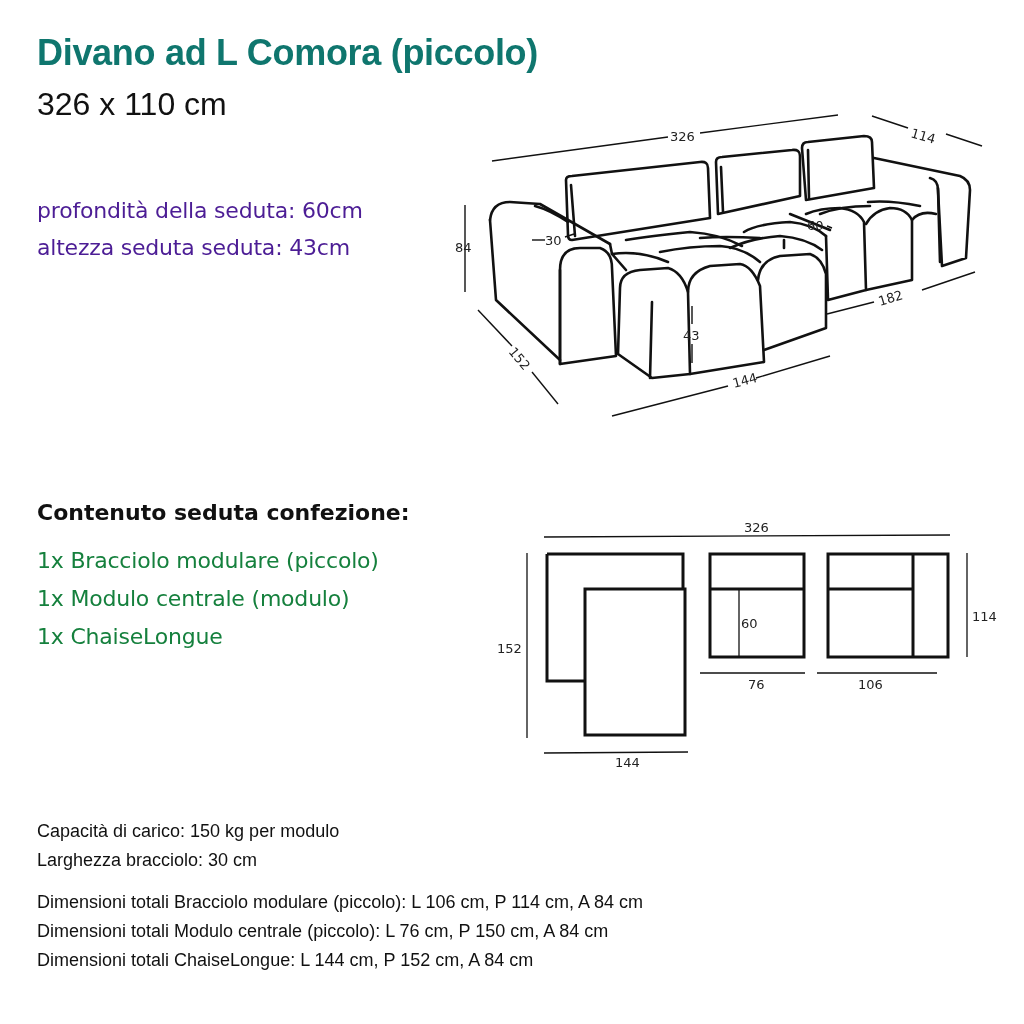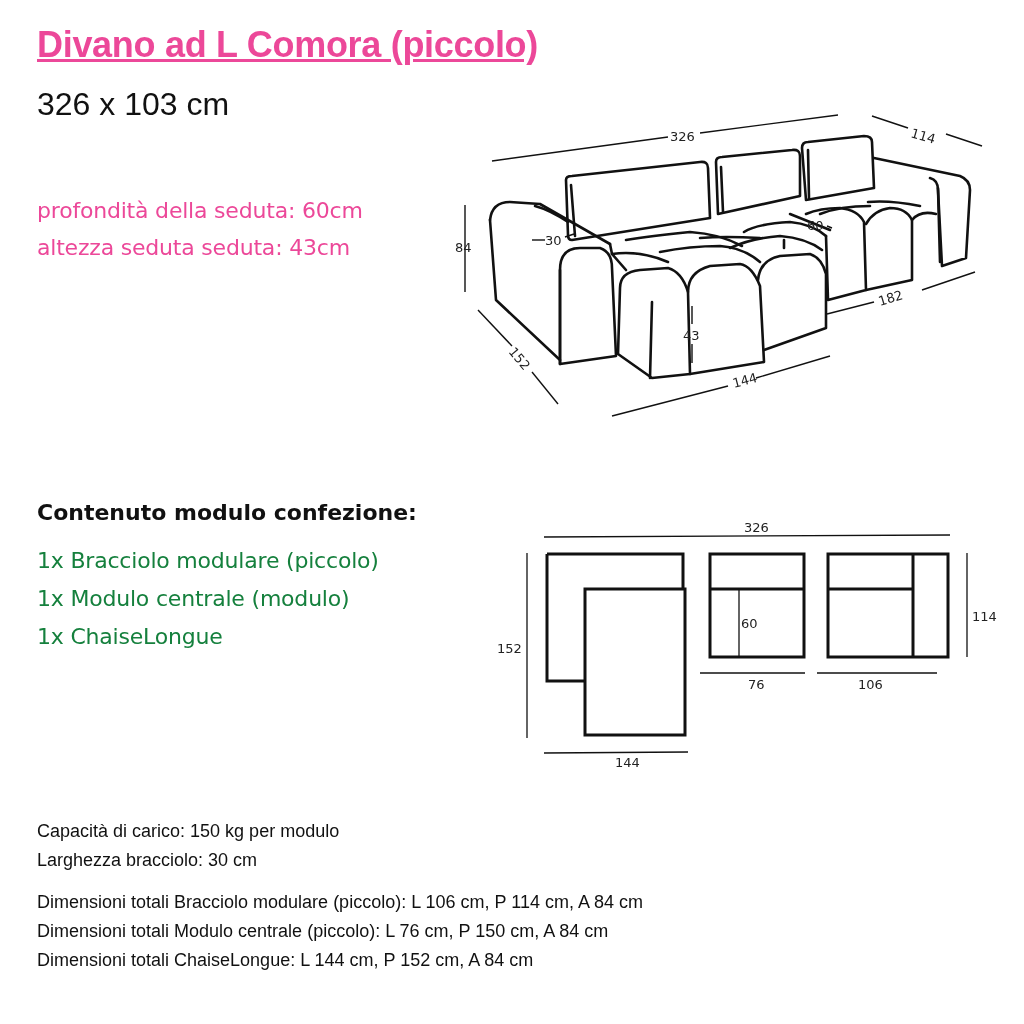--- a/index.html
+++ b/index.html
@@ -1,31 +1,31 @@
 <!DOCTYPE html>
 <html><head>
   <meta charset="utf-8">
   <style>
     html, body { margin: 0; padding: 0; background: #ffffff; }
     body { width: 1024px; height: 1024px; position: relative; overflow: hidden; color: #111111; }
     .abs { position: absolute; white-space: nowrap; }
-    .title { left: 37px; top: 24px; font-family: "Liberation Sans", sans-serif; font-weight: bold; font-size: 36px; letter-spacing: -0.3px; color: #ec4899; text-decoration: underline; }
+    .title { left: 37px; top: 32px; font-family: "Liberation Sans", sans-serif; font-weight: bold; font-size: 36px; letter-spacing: -0.3px; color: #0f766e; }
     .subtitle { left: 37px; top: 86px; font-family: "Liberation Sans", sans-serif; font-size: 32px; color: #111; }
-    .spec { left: 37px; font-family: "DejaVu Sans", sans-serif; font-size: 22px; color: #ec4899; letter-spacing: -0.2px; }
+    .spec { left: 37px; font-family: "DejaVu Sans", sans-serif; font-size: 22px; color: #4c1d95; letter-spacing: -0.2px; }
     .section-title { left: 37px; top: 500px; font-family: "DejaVu Sans", sans-serif; font-weight: bold; font-size: 22px; color: #111; }
     .pkg-item { left: 37px; font-family: "DejaVu Sans", sans-serif; font-size: 22px; color: #15803d; letter-spacing: -0.2px; }
     .note { left: 37px; font-family: "Liberation Sans", sans-serif; font-size: 18px; color: #111; }
     svg { position: absolute; left: 0; top: 0; }
     .dim-text { font-family: "DejaVu Sans", sans-serif; font-size: 13px; fill: #222; }
   </style>
 </head>
 <body>
 
 <div class="abs title">Divano ad L Comora (piccolo)</div>
-<div class="abs subtitle">326 x 103 cm</div>
+<div class="abs subtitle">326 x 110 cm</div>
 
 <div class="abs spec" style="top:198px;">profondità della seduta: 60cm</div>
 <div class="abs spec" style="top:235px;">altezza seduta seduta: 43cm</div>
 
 <svg width="1024" height="1024" viewBox="0 0 1024 1024" style="pointer-events:none;">
   <g fill="none" stroke="#111" stroke-width="2.6" stroke-linejoin="round" stroke-linecap="round">
 
     <path d="M566 180 Q566 176 572 176 L700 162 Q708 161 708 168 L710 218 L572 240 Q568 240 568 235 Z"></path>
     <path d="M571 185 L575 236"></path>
     <path d="M716 162 Q716 157 722 157 L792 150 Q800 149 800 156 L800 196 L718 214 Z"></path>
@@ -88,21 +88,21 @@
     <text x="455" y="252">84</text>
     <text x="545" y="245">30</text>
     <text x="807" y="230">60</text>
     <text x="683" y="340">43</text>
     <text x="508" y="352" transform="rotate(50 508 352)">152</text>
     <text x="734" y="388" transform="rotate(-15 734 388)">144</text>
     <text x="880" y="306" transform="rotate(-17 880 306)">182</text>
   </g>
 </svg>
 
-<div class="abs section-title">Contenuto modulo confezione:</div>
+<div class="abs section-title">Contenuto seduta confezione:</div>
 <div class="abs pkg-item" style="top:548px;">1x Bracciolo modulare (piccolo)</div>
 <div class="abs pkg-item" style="top:586px;">1x Modulo centrale (modulo)</div>
 <div class="abs pkg-item" style="top:624px;">1x ChaiseLongue</div>
 
 <svg width="1024" height="1024" viewBox="0 0 1024 1024" style="pointer-events:none;">
   <g stroke="#111" stroke-width="1.3" fill="none">
     <line x1="544" y1="537" x2="950" y2="535"></line>
     <line x1="527" y1="553" x2="527" y2="738"></line>
     <line x1="544" y1="753" x2="688" y2="752"></line>
     <line x1="700" y1="673" x2="805" y2="673"></line>

